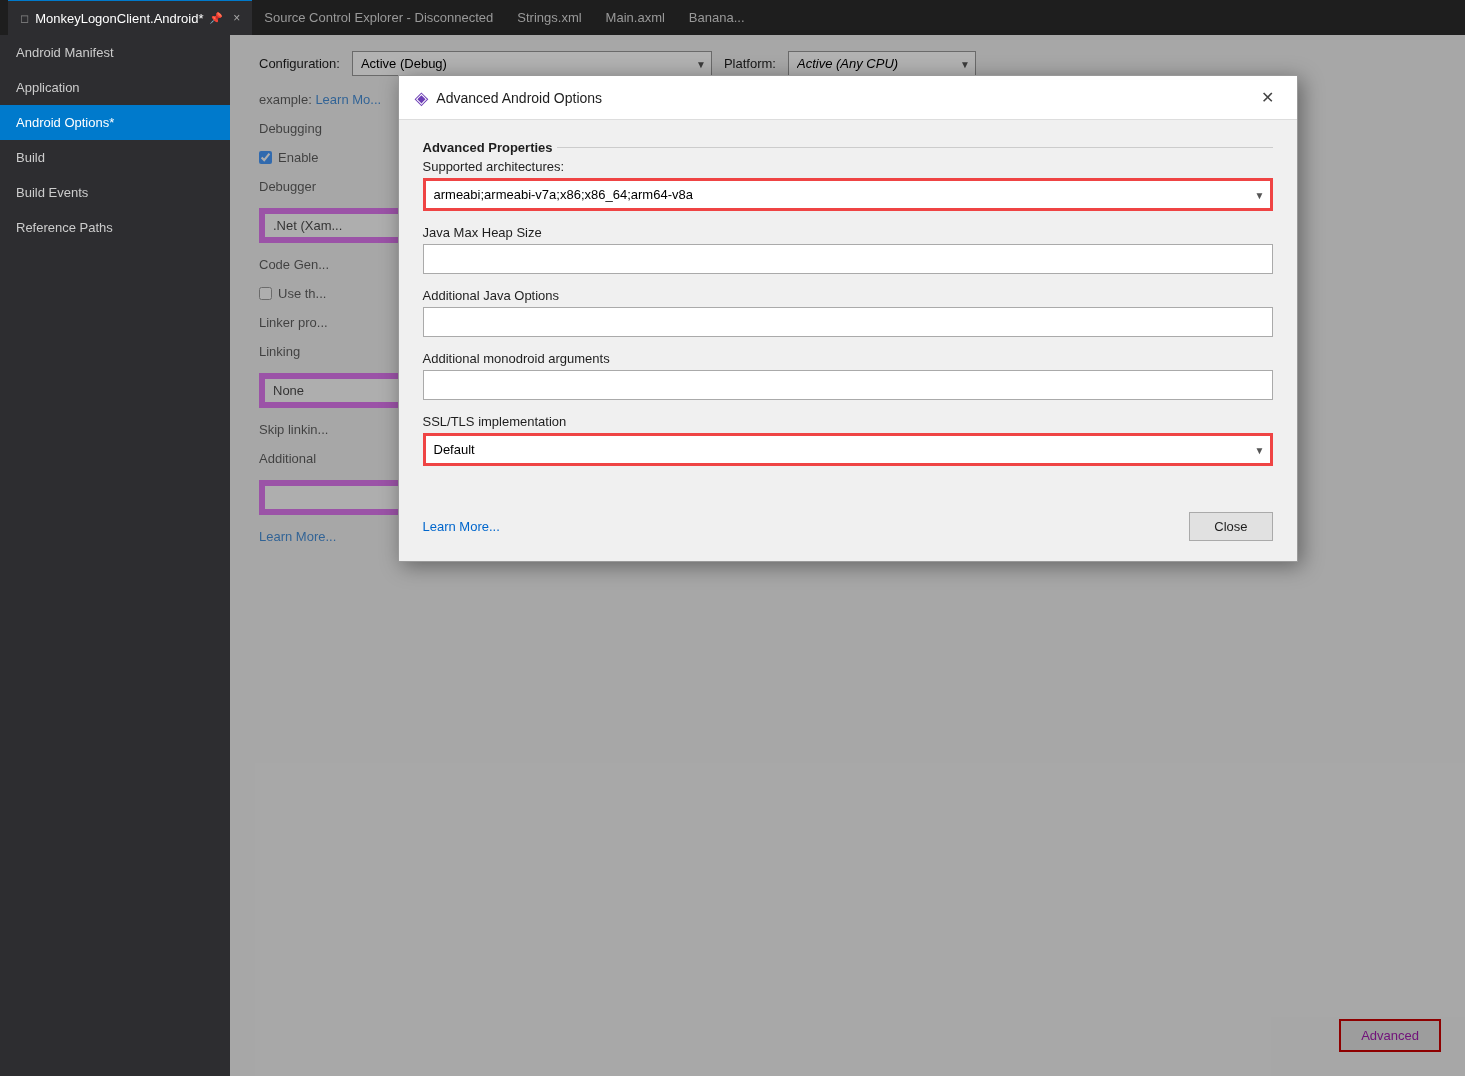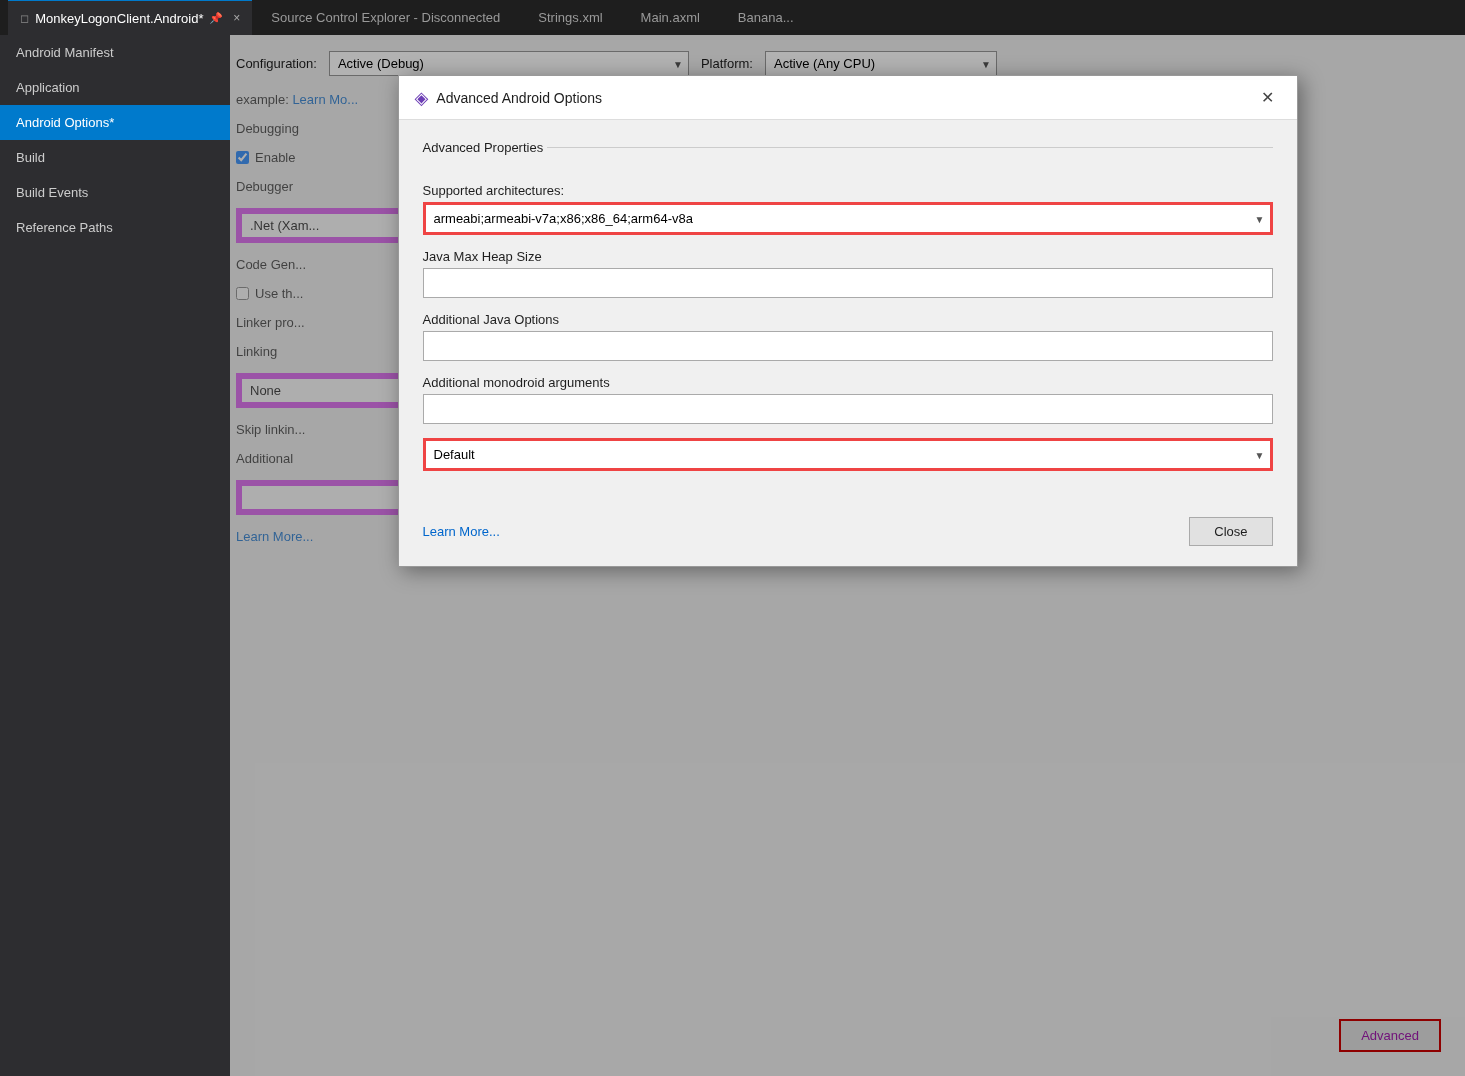--- a/index.html
+++ b/index.html
@@ -37,21 +37,21 @@
       font-size: 11px;
     }
     .tab-close {
       color: #aaa;
       cursor: pointer;
       font-size: 12px;
       margin-left: 4px;
     }
     .tab-inactive {
       color: #999;
-      padding: 6px 19px;
+      padding: 6px 12px;
       height: 35px;
       display: flex;
       align-items: center;
       cursor: pointer;
     }
 
     
     .main-layout {
       display: flex;
       height: calc(1076px - 35px);
@@ -73,21 +73,21 @@
     }
     .sidebar-item.active {
       background: #007acc;
       color: #ffffff;
     }
 
     
     .content-area {
       flex: 1;
       background: #f0f0f0;
-      padding: 16px 6px;
+      padding: 16px 29px;
       position: relative;
       overflow: hidden;
     }
 
     
     .config-bar {
       display: flex;
       align-items: center;
       gap: 12px;
       margin-bottom: 16px;
@@ -116,21 +116,22 @@
       content: '▼';
       position: absolute;
       right: 6px;
       top: 50%;
       transform: translateY(-50%);
       font-size: 10px;
       pointer-events: none;
       color: #555;
     }
     .platform-select {
-      width: 232px;
+      width: 188px;
+      font-style: italic;
     }
 
     
     .bg-content {
       color: #1e1e1e;
       font-size: 13px;
       opacity: 0.7;
     }
     .bg-row {
       margin-bottom: 14px;
@@ -214,21 +215,22 @@
     }
 
     .dialog-body {
       padding: 20px 24px;
     }
 
     .section-header {
       display: flex;
       align-items: center;
       gap: 4px;
-      margin-bottom: 28px;
+      margin-bottom: 4px;
+      font-weight: bold;
     }
     .section-header-text {
       font-size: 13px;
       color: #1e1e1e;
       white-space: nowrap;
     }
     .section-header-line {
       flex: 1;
       height: 1px;
       background: #ccc;
@@ -468,20 +470,21 @@
             <input class="form-input" type="text" value="" style="">
           </div>
 
           <div class="form-group">
             <label class="form-label">Additional monodroid arguments</label>
             <input class="form-input" type="text" value="" style="">
           </div>
 
 
           <div class="form-group">
+            <label class="form-label">SSL/TLS implementation</label>
             <div class="full-select-wrapper">
               <select class="form-select">
                 <option value="Default" selected="">Default</option>
                 <option value="Managed TLS 1.0">Managed TLS 1.0</option>
                 <option value="TLS 1.2+">TLS 1.2+</option>
               </select>
             </div>
           </div>
 
         </div>

